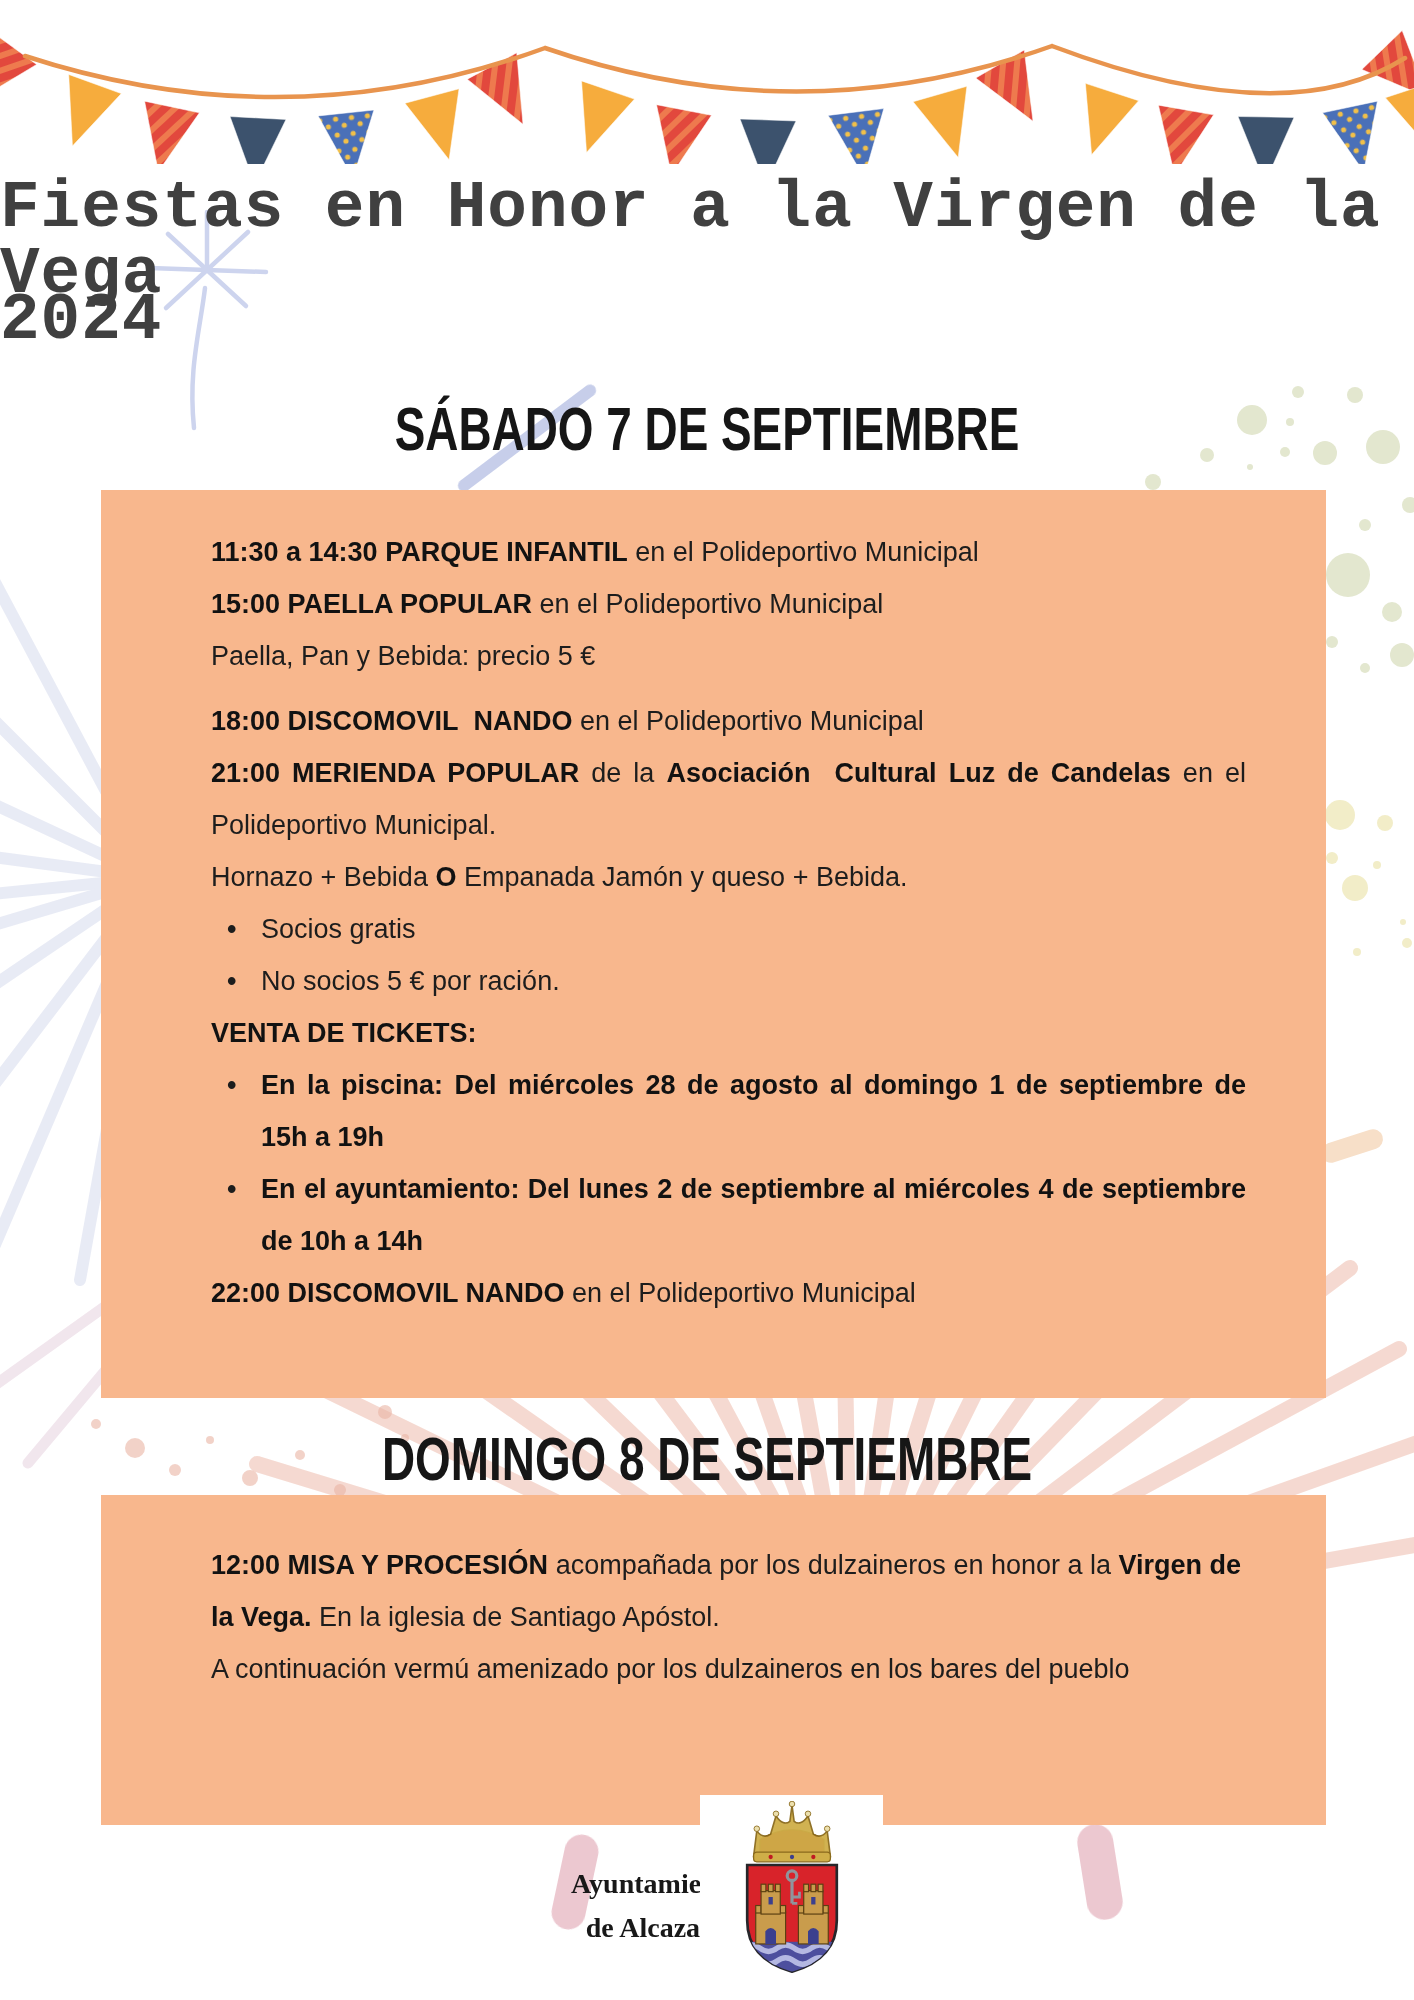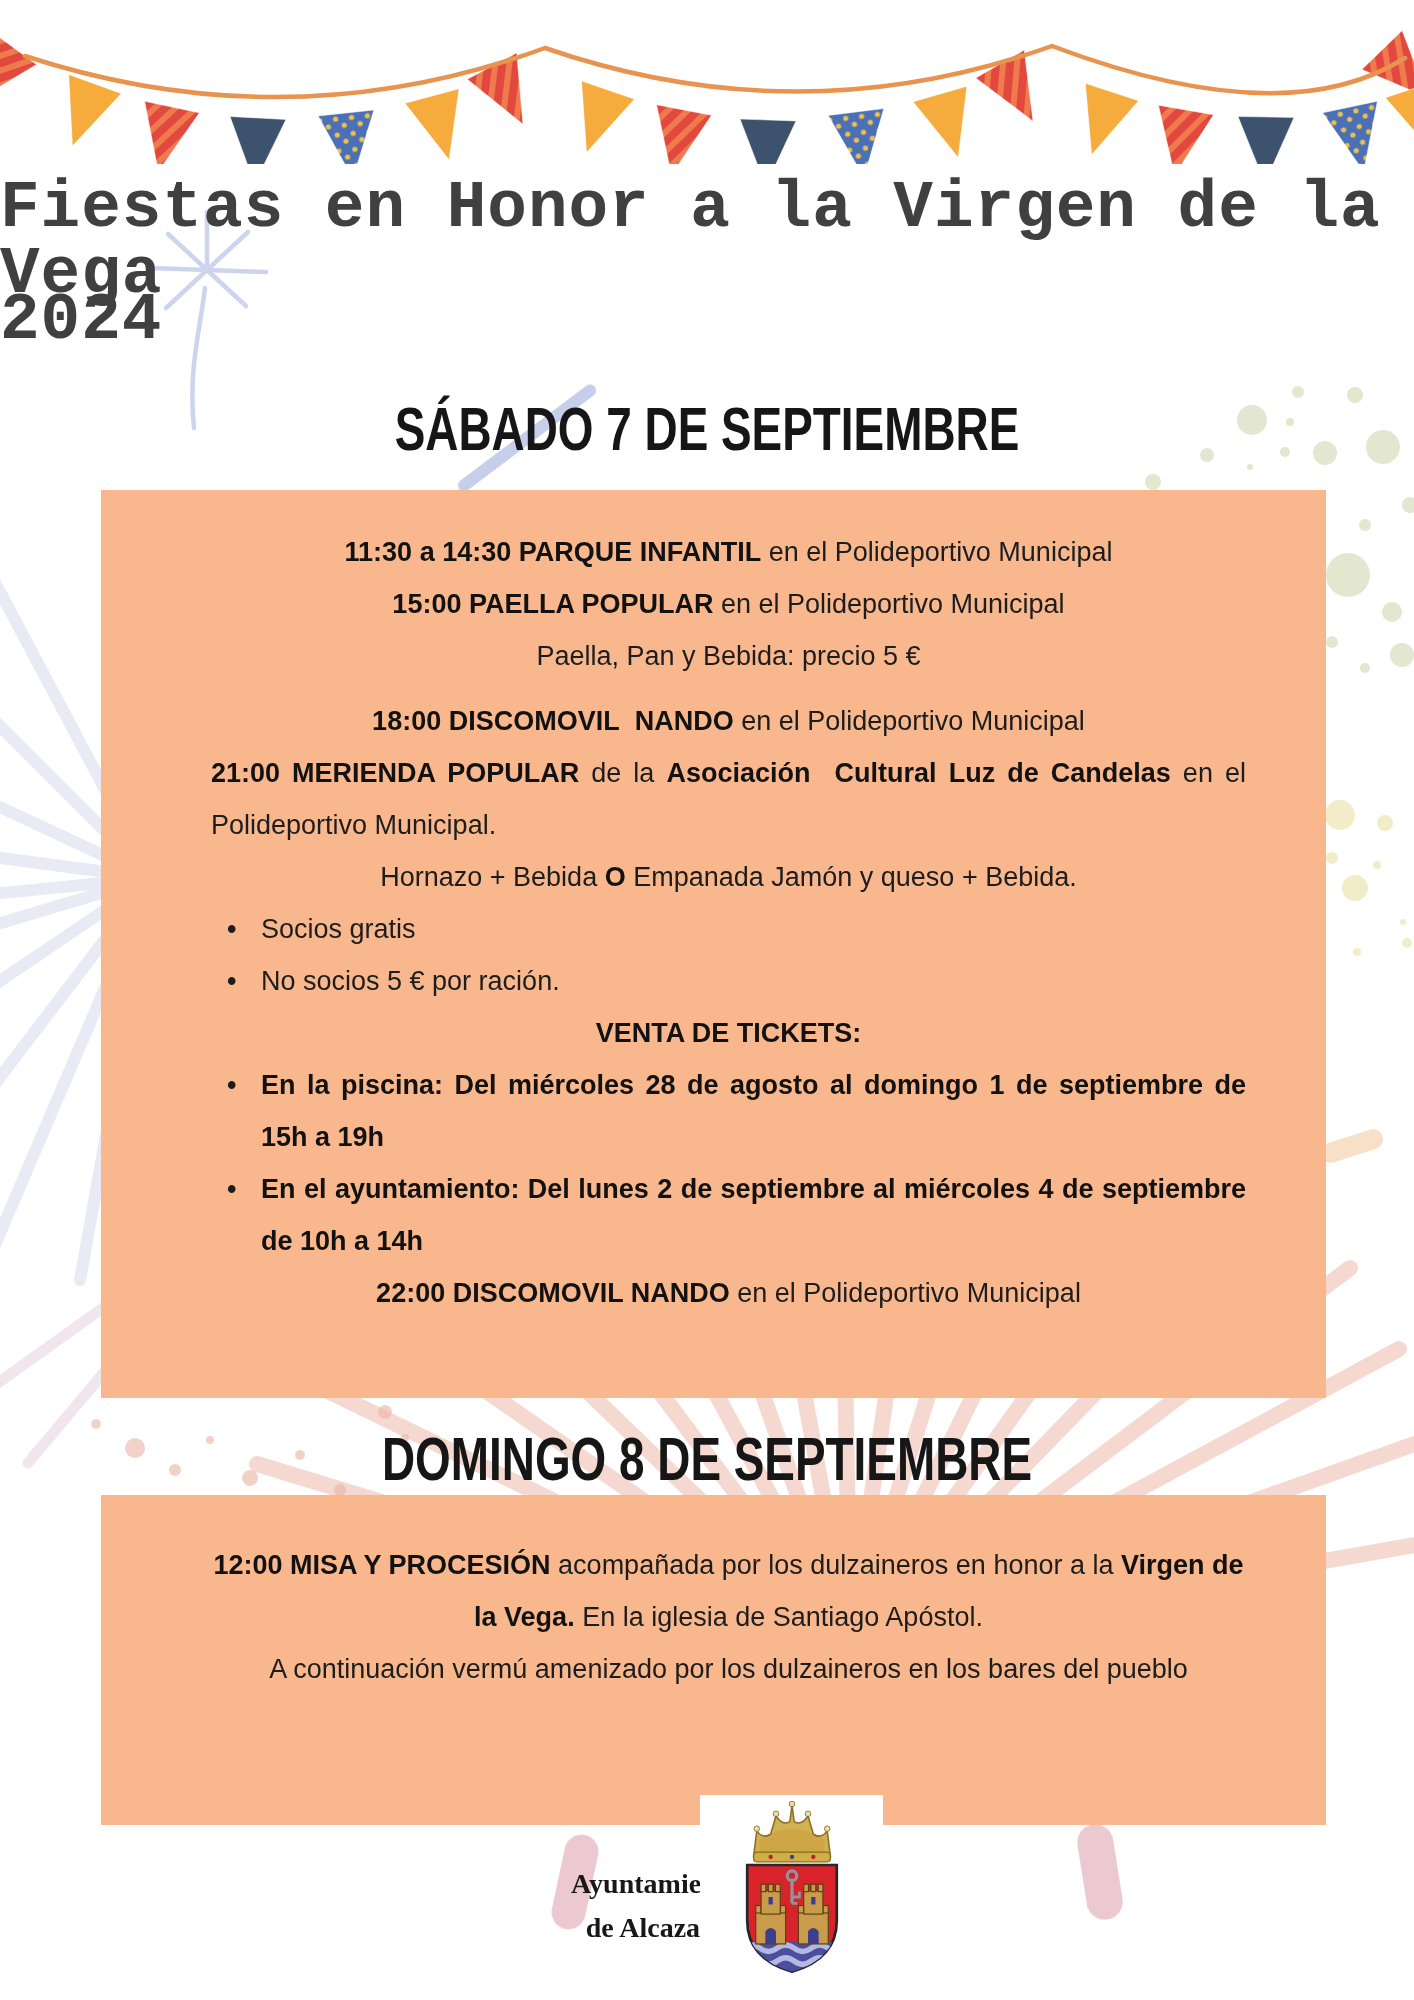--- a/index.html
+++ b/index.html
@@ -29,21 +29,21 @@
   .heading-sun{top:1428px;}
 
   .panel{
     position:absolute;left:101px;width:1225px;background:#f8b78d;z-index:1;
     box-sizing:border-box;padding:36px 80px 0 110px;
     font-size:27px;line-height:52px;color:#1d1d1d;
   }
   .panel-1{top:490px;height:908px;}
   .panel-2{top:1495px;height:330px;padding-top:44px;}
 
-  .line{margin:0;text-align:center;}
+  .line{margin:0;}
   .line .b{font-weight:700;color:#121212;}
   .line.gap{margin-top:13px;}
   .line.justify{text-align:justify;}
   .line.bullet{display:flex;text-align:left;}
   .line.bullet .dot{flex:0 0 50px;padding-left:16px;box-sizing:border-box;font-weight:700;}
   .line.bullet .btext{flex:1;}
   .line.bullet.justify .btext{text-align:justify;}
 
   .logo-box{
     position:absolute;left:700px;top:1795px;width:183px;height:195px;

